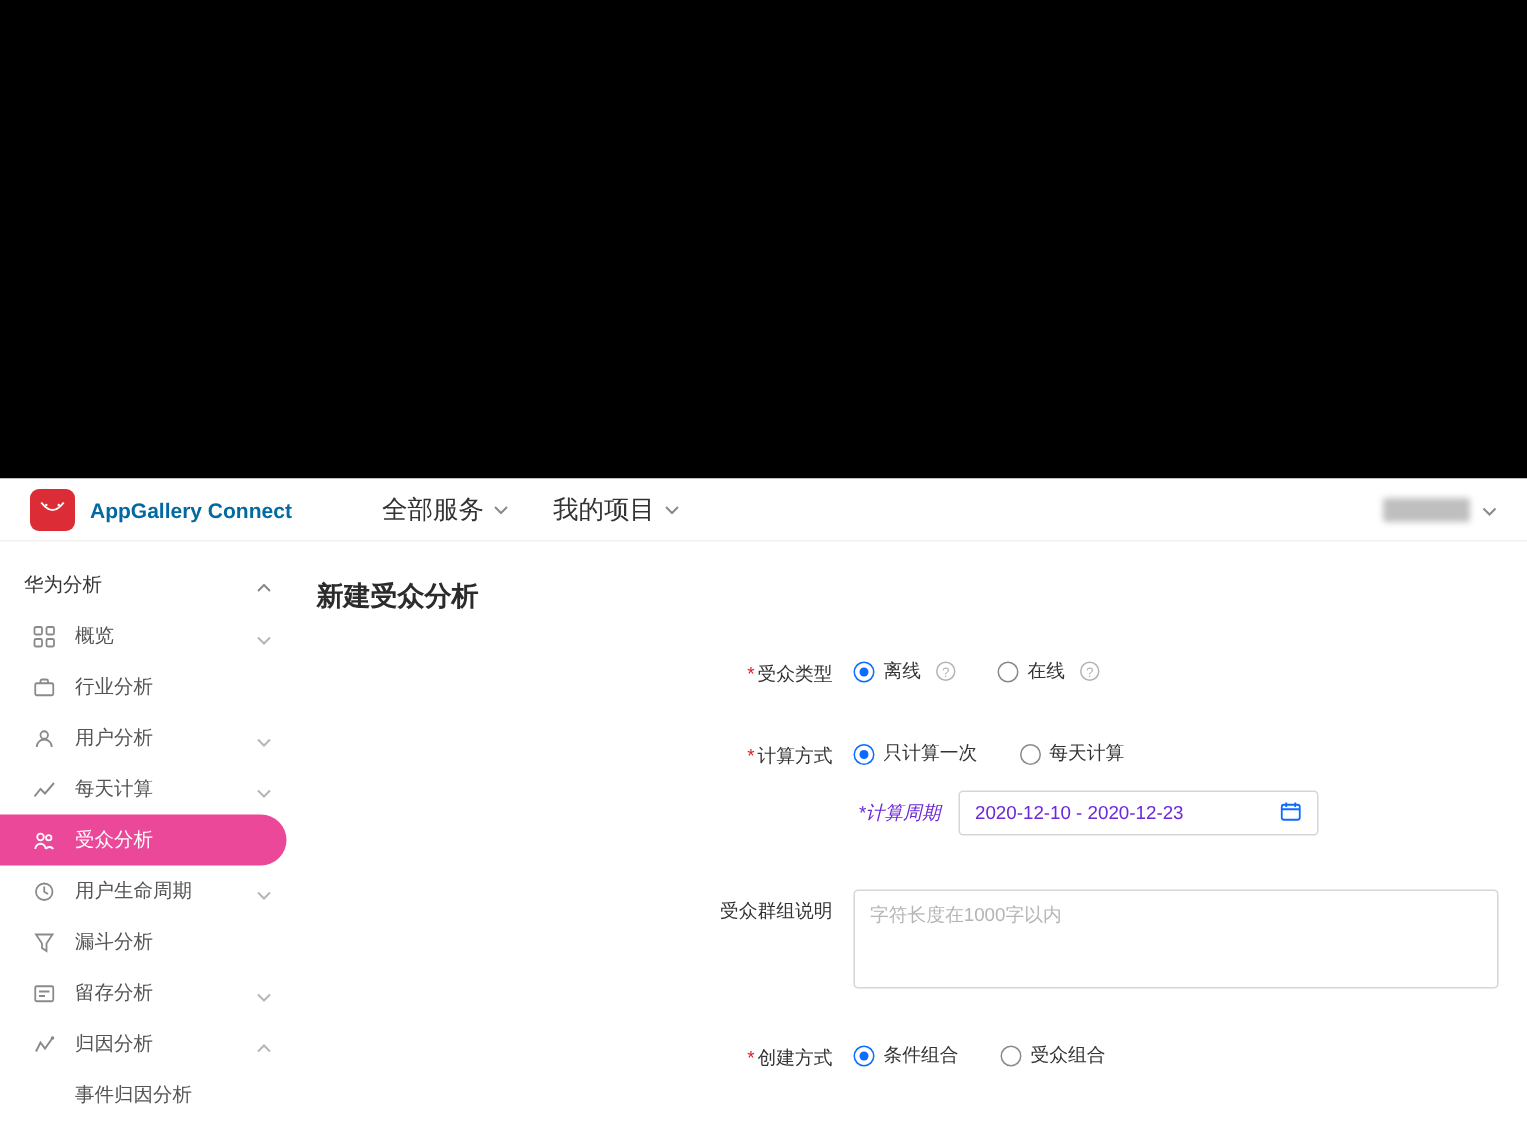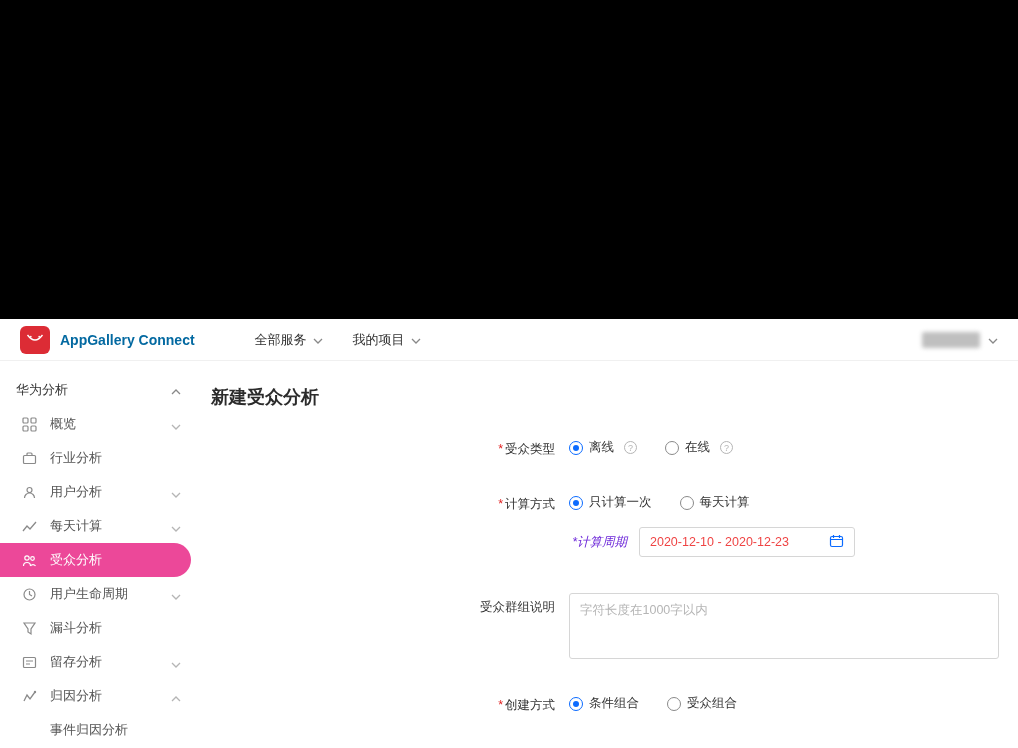--- a/index.html
+++ b/index.html
@@ -2,21 +2,21 @@
 <html><head>
 <meta charset="utf-8">
 <style>
 * { box-sizing: border-box; margin: 0; padding: 0; }
 body { font-family: -apple-system, BlinkMacSystemFont, "Segoe UI", "PingFang SC", "Microsoft YaHei", sans-serif; font-size: 13px; color: #333; background: #fff; }
 .black-top { width: 100%; height: 319px; background: #000; }
 .topnav { height: 42px; display: flex; align-items: center; padding: 0 20px; border-bottom: 1px solid #f0f0f0; background: #fff; }
 .logo-box { width: 30px; height: 28px; background: #dc2c35; border-radius: 6px; display: flex; align-items: center; justify-content: center; margin-right: 10px; }
 .logo-box svg { width: 20px; height: 14px; }
 .app-title { font-weight: 600; font-size: 14px; color: #0369a1; margin-right: 60px; }
-.nav-item { display: flex; align-items: center; margin-right: 30px; color: #333; cursor: pointer; font-size: 13px; }
+.nav-item { display: flex; margin-right: 30px; color: #333; cursor: pointer; font-size: 17px; }
 .chev { margin-left: 6px; }
 .spacer { flex: 1; }
 .user-area { display: flex; align-items: center; gap: 8px; }
 .user-blur { width: 58px; height: 16px; background: #bfbfbf; filter: blur(2px); border-radius: 2px; }
 .body-wrap { display: flex; }
 .sidebar { width: 197px; padding-top: 12px; background: #fff; }
 .side-group { display: flex; align-items: center; justify-content: space-between; padding: 8px 16px 8px 16px; color: #333; font-size: 13px; }
 .side-item { display: flex; align-items: flex-end; padding: 8px 16px 8px 20px; color: #545454; font-size: 13px; cursor: pointer; }
 .side-item .icon-slot { width: 18px; height: 18px; display: inline-flex; align-items: center; justify-content: center; margin-right: 12px; color: #8a8a8a; }
 .side-item.active { background: #ec4899; color: #fff; border-radius: 0 18px 18px 0; margin-right: 6px; }
@@ -28,21 +28,21 @@
 .form-row { display: flex; align-items: flex-start; margin-bottom: 36px; }
 .label-col { width: 372px; text-align: right; padding-right: 14px; font-size: 12.5px; color: #333; padding-top: 2px; }
 .label-col .req { color: #e02020; margin-right: 2px; }
 .field-col { display: flex; align-items: center; gap: 28px; }
 .radio-wrap { display: inline-flex; align-items: center; gap: 6px; font-size: 12.5px; color: #333; cursor: pointer; }
 .radio { width: 14px; height: 14px; border: 1px solid #8a8a8a; border-radius: 50%; display: inline-flex; align-items: center; justify-content: center; }
 .radio.selected { border-color: #0b6bff; }
 .radio.selected::after { content: ""; width: 6px; height: 6px; background: #0b6bff; border-radius: 50%; }
 .help-ic { width: 13px; height: 13px; border: 1px solid #b5b5b5; border-radius: 50%; display: inline-flex; align-items: center; justify-content: center; font-size: 9px; color: #b5b5b5; margin-left: 4px; }
 .sublabel { width: 70px; font-size: 12.5px; color: #6d28d9; text-align: right; padding-right: 12px; font-style: italic; }
-.date-input { display: flex; align-items: center; border: 1px solid #d6d6d6; border-radius: 3px; height: 30px; padding: 0 10px; width: 216px; color: #ef4444; font-size: 12.5px; justify-content: space-between; }
+.date-input { display: flex; align-items: center; border: 1px solid #d6d6d6; border-radius: 3px; height: 30px; padding: 0 10px; width: 240px; color: #6d28d9; font-size: 12.5px; justify-content: space-between; }
 .textarea-box { border: 1px solid #d6d6d6; border-radius: 3px; width: 430px; height: 66px; padding: 8px 10px; font-size: 12.5px; color: #b5b5b5; }
 .cal-ic { color: #0b6bff; }
 h1.page-title { margin-left: 0; padding-left: 0; }
 </style>
 </head>
 <body>
 
 <div class="black-top"></div>
 
 <div class="topnav">

